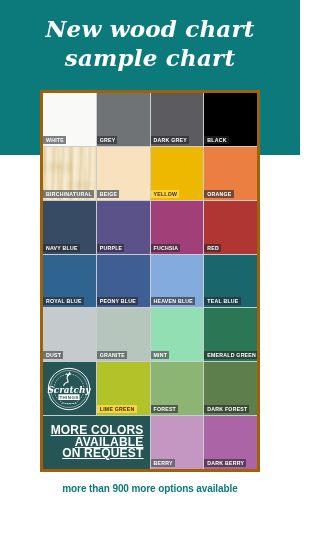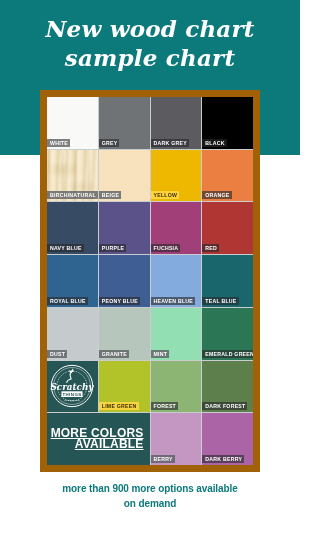--- a/index.html
+++ b/index.html
@@ -47,21 +47,21 @@
     position: absolute;
     left: 40px;
     top: 90px;
     width: 220px;
     height: 382px;
     display: grid;
     grid-template-columns: repeat(4, 1fr);
     grid-template-rows: repeat(7, 1fr);
     gap: 1px;
     background: #c9cdd0;
-    border: 7px solid #a16207;
+    border: 3px solid #a16207;
     box-sizing: border-box;
   }
   .swatch {
     position: relative;
     overflow: hidden;
   }
   .swatch-label {
     position: absolute;
     left: 0;
     bottom: 2px;
@@ -243,25 +243,25 @@
     </div>
     <div class="swatch" style="background: rgb(140, 180, 115);">
       <span class="swatch-label">FOREST</span>
     </div>
     <div class="swatch" style="background: rgb(92, 127, 76);">
       <span class="swatch-label">DARK FOREST</span>
     </div>
     <div class="swatch promo-cell" style="background: rgb(37, 85, 84);">
       <div class="promo-line">MORE COLORS</div>
       <div class="promo-line">AVAILABLE</div>
+      <div class="promo-line">ON REQUEST</div>
     </div>
     <div class="swatch" style="background: rgb(196, 150, 194);">
       <span class="swatch-label on-light">BERRY</span>
     </div>
     <div class="swatch" style="background: rgb(171, 101, 167);">
       <span class="swatch-label">DARK BERRY</span>
     </div>
   </div>
 
 <div id="footer-note">
   <div>more than 900 more options available</div>
-  <div>on demand</div>
 </div>
 
 </body></html>

